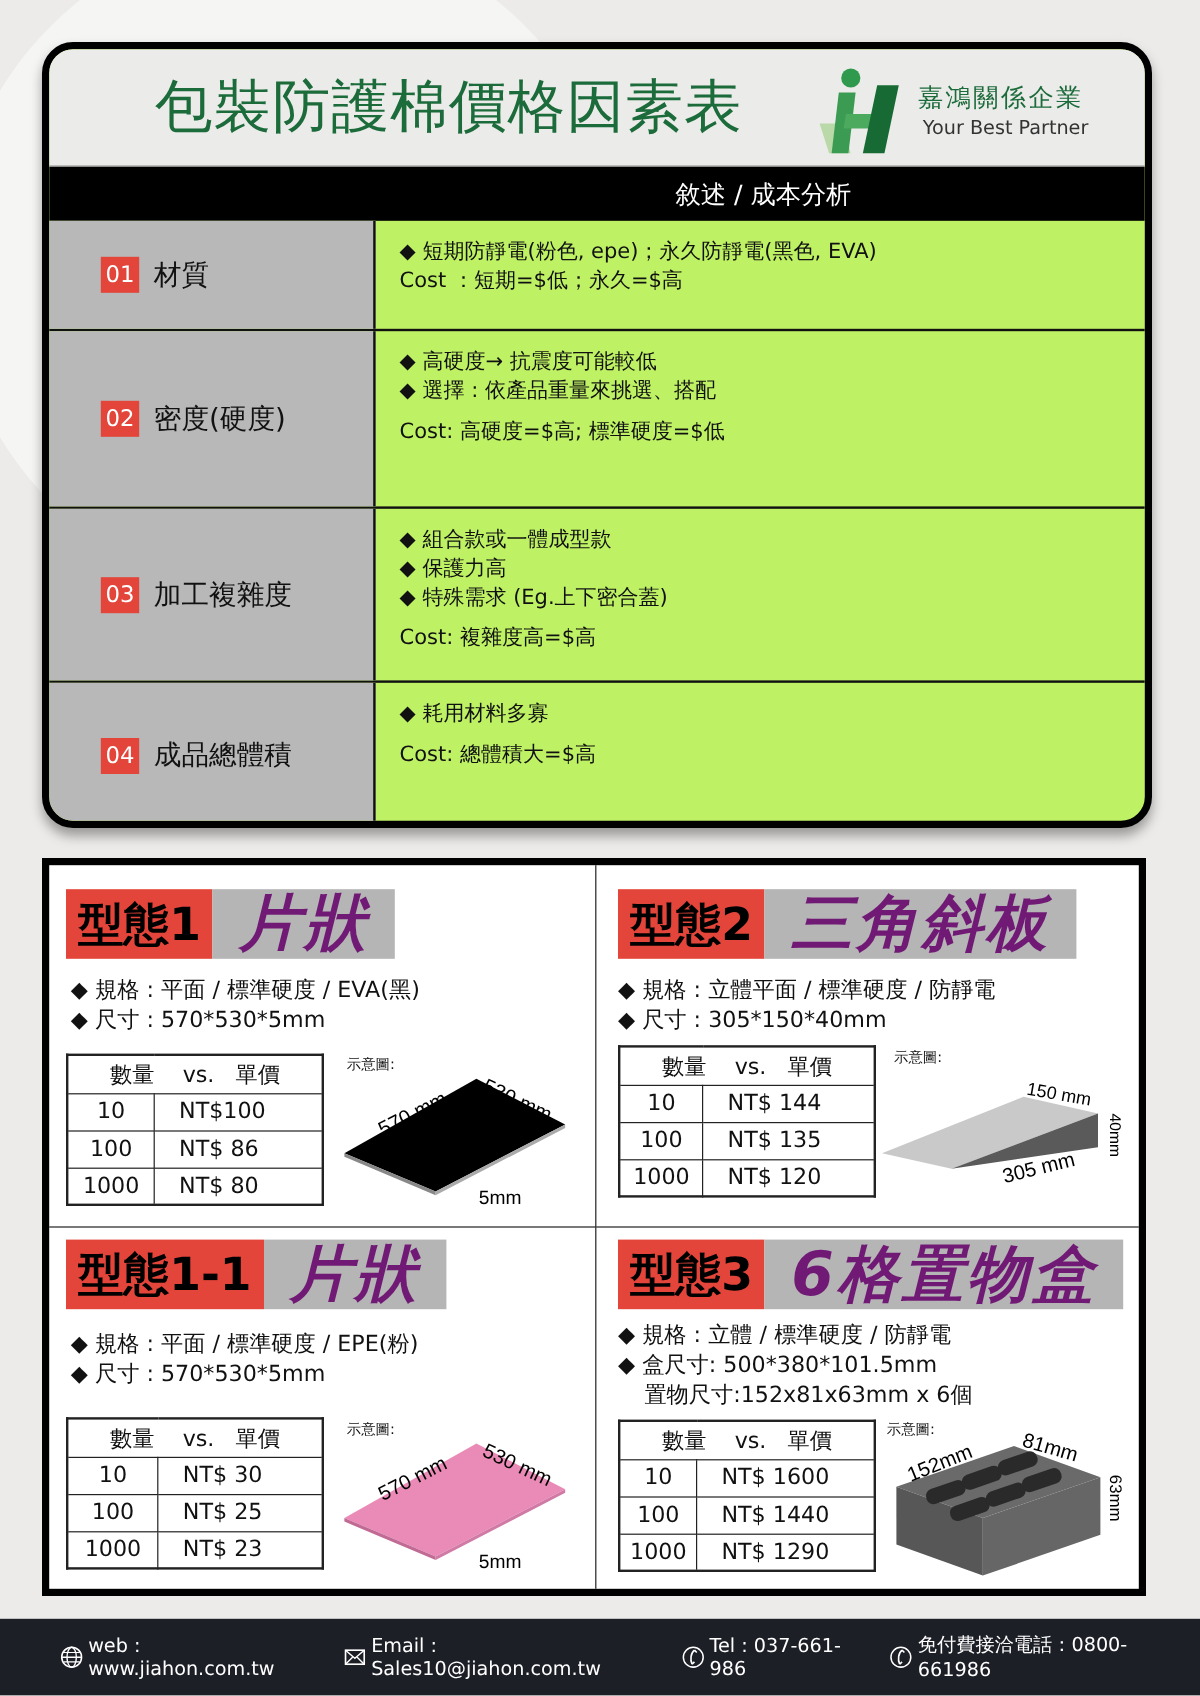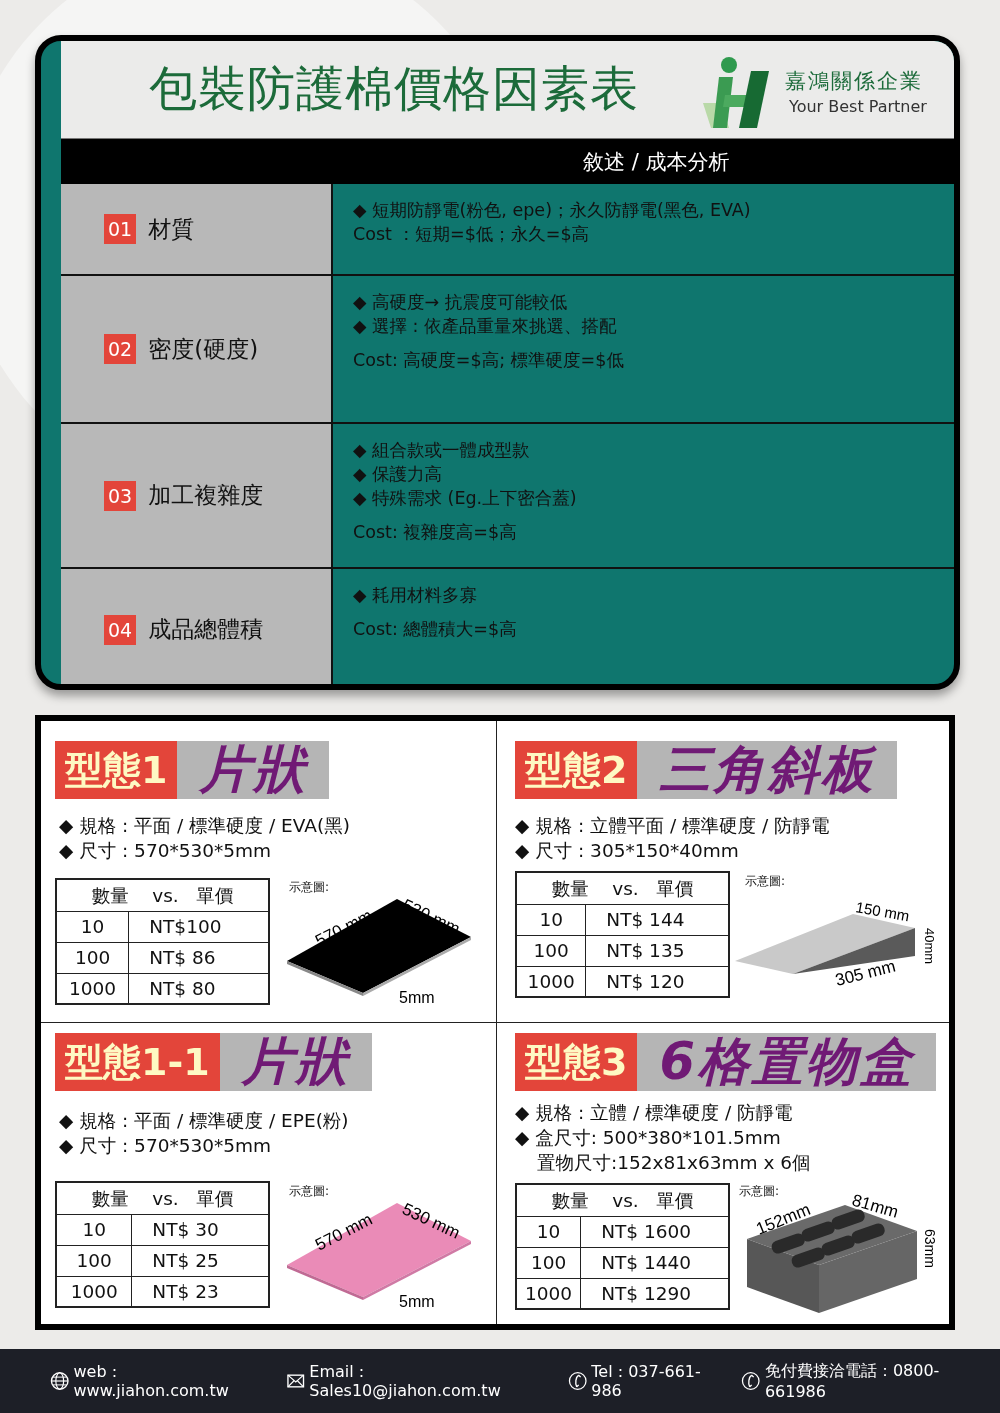--- a/index.html
+++ b/index.html
@@ -10,21 +10,21 @@
     color: #111;
   }
   .bg-circle {
     position: absolute; left: -40px; top: -60px; width: 560px; height: 560px;
     border-radius: 50%; background: #f5f5f4;
   }
   
   .factor-card {
     position: absolute; left: 35px; top: 35px; width: 925px; height: 655px;
     border: 6px solid #000; border-radius: 26px; overflow: hidden;
-    background: #0f766e; box-shadow: 0 6px 10px rgba(0,0,0,0.35); padding-left: 20px;
+    background: #bef264; box-shadow: 0 6px 10px rgba(0,0,0,0.35);
   }
   .fc-header {
     height: 98px; background: #ebebea; position: relative;
     border-bottom: 1px solid #777;
   }
   .fc-title {
     position: absolute; left: 88px; top: 16px; font-size: 48px; color: #1c6b3a;
     letter-spacing: 1px; font-weight: 500;
   }
   .logo { position: absolute; left: 638px; top: 12px; width: 250px; height: 75px; }
@@ -57,21 +57,21 @@
   .prod-box {
     position: absolute; left: 35px; top: 715px; width: 920px; height: 615px;
     border: 6px solid #000; background: #fff;
     display: grid; grid-template-columns: 456px 1fr; grid-template-rows: 302px 1fr;
   }
   .cell { position: relative; }
   .cell.c1, .cell.c3 { border-right: 1.5px solid #222; }
   .cell.c1, .cell.c2 { border-bottom: 1.5px solid #222; }
   .tag-row { position: absolute; left: 14px; top: 20px; display: flex; height: 58px; }
   .tag-red {
-    background: #e3453a; color: #fef9c3; font-weight: bold; font-size: 38px;
+    background: #e3453a; color: #000000; font-weight: bold; font-size: 38px;
     padding: 0 10px; display: flex; align-items: center;
   }
   .tag-gray {
     background: #b5b5b5; color: #701a75; font-weight: bold; font-size: 51px;
     padding: 0 22px; display: flex; align-items: center; letter-spacing: 3px; font-style: italic;
   }
   .specs { position: absolute; left: 18px; top: 92px; font-size: 18.5px; line-height: 25px; }
   .price-table {
     position: absolute; left: 14px; width: 215px; border-collapse: collapse;
     font-size: 18.5px; border: 2px solid #222;

